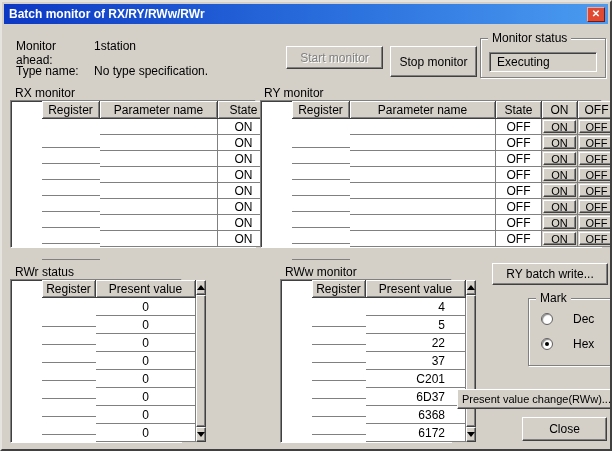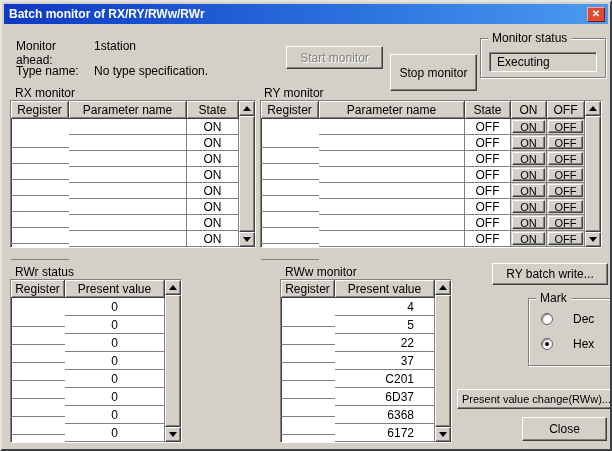--- a/index.html
+++ b/index.html
@@ -69,21 +69,21 @@
   }
   
   .panel-label { position:absolute; font-size:12px; white-space:nowrap; }
   .monitor-table {
     position:absolute;
     background:#fff;
     border:1px solid; border-color:#808080 #fff #fff #808080;
     box-shadow: inset 1px 1px 0 #404040;
     display:flex;
   }
-  .grid { display:grid; flex:1; }
+  .grid { display:grid; flex:1;padding-left:31px; }
   .rows16 { grid-template-rows:18px repeat(8,16px); }
   .rows18 { grid-template-rows:18px repeat(8,18px); }
   .th {
     background:#d4d0c8;
     border-right:1px solid #404040;
     border-bottom:1px solid #404040;
     box-shadow: inset 1px 1px 0 #fff, inset -1px -1px 0 #808080;
     display:flex; align-items:center; justify-content:center;
     overflow:hidden; white-space:nowrap;
   }
@@ -149,21 +149,21 @@
   <div class="info-row" style="top:37px;">
     <span class="info-label">Monitor ahead:</span>
     <span>1station</span>
   </div>
   <div class="info-row" style="top:62px;">
     <span class="info-label">Type name:</span>
     <span>No type specification.</span>
   </div>
 
   <button class="btn3d disabled" style="left:284px; top:44px; width:97px; height:23px;">Start monitor</button>
-  <button class="btn3d" style="left:388px; top:52px; width:87px; height:37px;">Stop monitor</button>
+  <button class="btn3d" style="left:388px; top:44px; width:87px; height:31px;">Stop monitor</button>
 
   <div class="groupbox" style="left:478px; top:36px; width:126px; height:40px;">
     <span class="groupbox-label">Monitor status</span>
     <div class="status-field">
       <span>Executing</span>
     </div>
   </div>
 
   <span class="panel-label" style="left:13px; top:84px;">RX monitor</span>
   <div class="monitor-table" style="left:8px; top:98px; width:246px; height:148px;">

